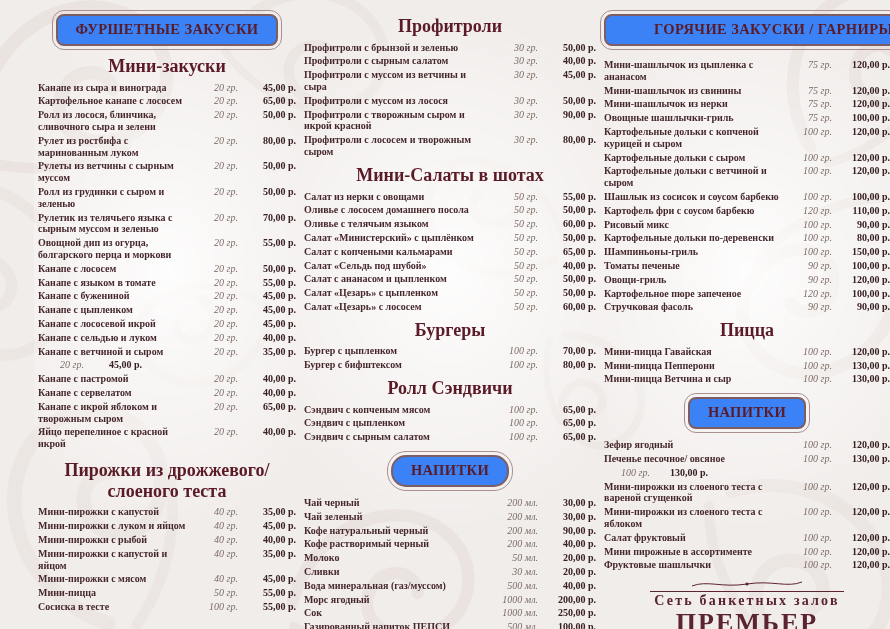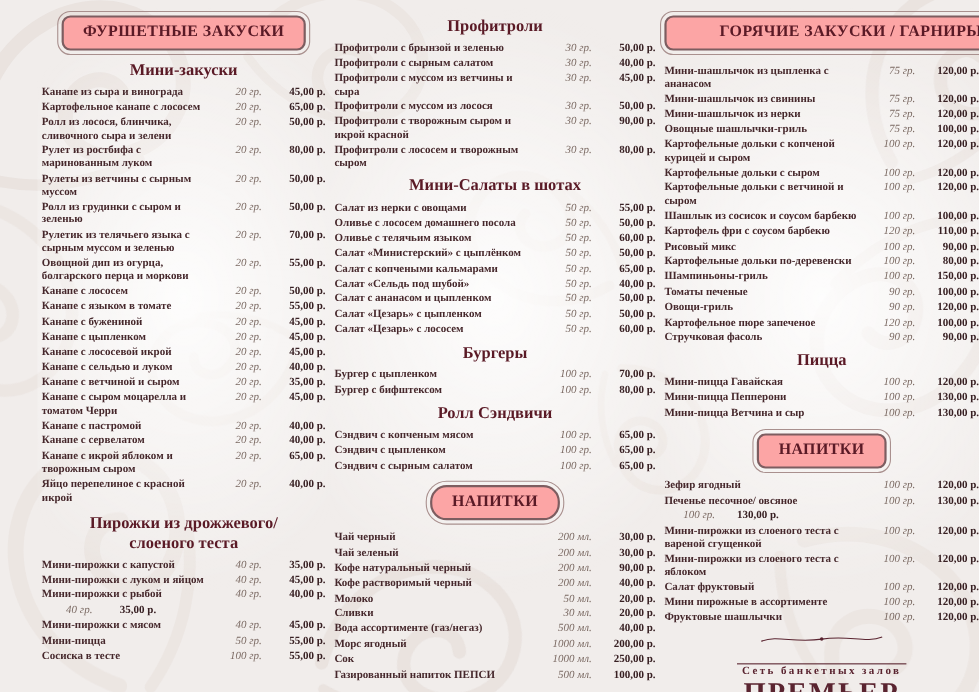--- a/index.html
+++ b/index.html
@@ -21,44 +21,44 @@
     content:""; position:absolute; inset:-6px -4px;
     background:radial-gradient(ellipse 95% 55% at 50% 42%, rgba(255,255,255,.88), rgba(255,255,255,0) 78%);
     z-index:-1;
   }
   .col-left   { width:258px; }
   .col-middle { width:292px; }
   .col-right  { width:286px; }
 
   .boxed {
     width:max-content; margin:0 auto 10px; padding:5px 18px 6px;
-    background:#fca5a5;
+    background:#3b82f6;
     border:2px solid #7d5d60; border-radius:8px;
     outline:1px solid #a9908e; outline-offset:3px;
     font-weight:bold; font-size:14.5px; letter-spacing:.4px;
     color:#5a1a26; text-align:center;
   }
   .sec-title {
-    text-align:center; font-weight:bold; font-size:15px;
+    text-align:center; font-weight:bold; font-size:18px;
     color:#5a1a26; margin:7px 0 5px; line-height:1.15;
   }
   .sec-title.first { margin-top:2px; }
 
   .row { display:flex; gap:4px; align-items:flex-start;
          font-size:10px; line-height:1.18; margin-bottom:2px; }
   .row .n { flex:1; font-weight:bold; color:#46282c; }
   .row .q { width:46px; text-align:right; font-style:italic;
             color:#7b6a63; white-space:nowrap; flex:none; }
   .row .p { width:54px; text-align:right; font-weight:bold;
             color:#382023; white-space:nowrap; flex:none; }
 
   .logo { margin-top:8px; text-align:center; color:#5a2430; }
-  .logo .net { font-size:10px; letter-spacing:2.2px; font-weight:bold;
+  .logo .net { font-size:14px; letter-spacing:2.2px; font-weight:bold;
                border-top:1px solid #5a2430; width:max-content;
-               margin:17px auto 0; padding:1px 4px 0; }
+               margin:2px auto 0; padding:1px 4px 0; }
   .logo .name { font-size:26px; font-weight:bold; letter-spacing:2px;
                 line-height:1; margin-top:1px; }
   .logo svg { display:block; margin:0 auto; }
 </style>
 </head>
 <body>
 
 <div class="page">
 
   <svg class="bg" viewBox="0 0 890 629" aria-hidden="true">
@@ -160,21 +160,20 @@
             <span class="n">Канапе с сельдью и луком</span>
             <span class="q">20 гр.</span>
             <span class="p">40,00 р.</span>
           </div>
           <div class="row">
             <span class="n">Канапе с ветчиной и сыром</span>
             <span class="q">20 гр.</span>
             <span class="p">35,00 р.</span>
           </div>
           <div class="row">
-            <span class="n">Канапе с сыром моцарелла и томатом Черри</span>
             <span class="q">20 гр.</span>
             <span class="p">45,00 р.</span>
           </div>
           <div class="row">
             <span class="n">Канапе с пастромой</span>
             <span class="q">20 гр.</span>
             <span class="p">40,00 р.</span>
           </div>
           <div class="row">
             <span class="n">Канапе с сервелатом</span>
@@ -207,20 +206,21 @@
             <span class="n">Мини-пирожки с луком и яйцом</span>
             <span class="q">40 гр.</span>
             <span class="p">45,00 р.</span>
           </div>
           <div class="row">
             <span class="n">Мини-пирожки с рыбой</span>
             <span class="q">40 гр.</span>
             <span class="p">40,00 р.</span>
           </div>
           <div class="row">
+            <span class="n">Мини-пирожки с капустой и яйцом</span>
             <span class="q">40 гр.</span>
             <span class="p">35,00 р.</span>
           </div>
           <div class="row">
             <span class="n">Мини-пирожки с мясом</span>
             <span class="q">40 гр.</span>
             <span class="p">45,00 р.</span>
           </div>
           <div class="row">
             <span class="n">Мини-пицца</span>
@@ -381,21 +381,21 @@
             <span class="n">Молоко</span>
             <span class="q">50 мл.</span>
             <span class="p">20,00 р.</span>
           </div>
           <div class="row">
             <span class="n">Сливки</span>
             <span class="q">30 мл.</span>
             <span class="p">20,00 р.</span>
           </div>
           <div class="row">
-            <span class="n">Вода ассортименте (газ/негаз)</span>
+            <span class="n">Вода минеральная (газ/муссом)</span>
             <span class="q">500 мл.</span>
             <span class="p">40,00 р.</span>
           </div>
           <div class="row">
             <span class="n">Морс ягодный</span>
             <span class="q">1000 мл.</span>
             <span class="p">200,00 р.</span>
           </div>
           <div class="row">
             <span class="n">Сок</span>

